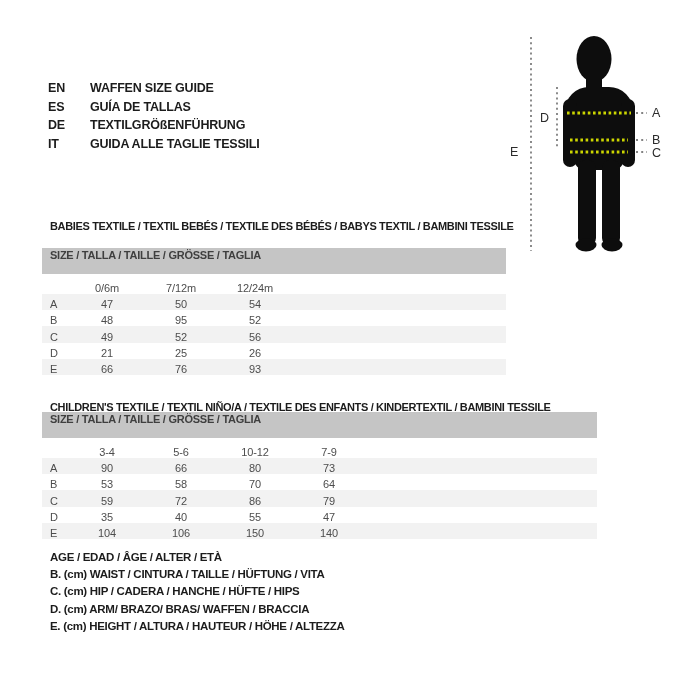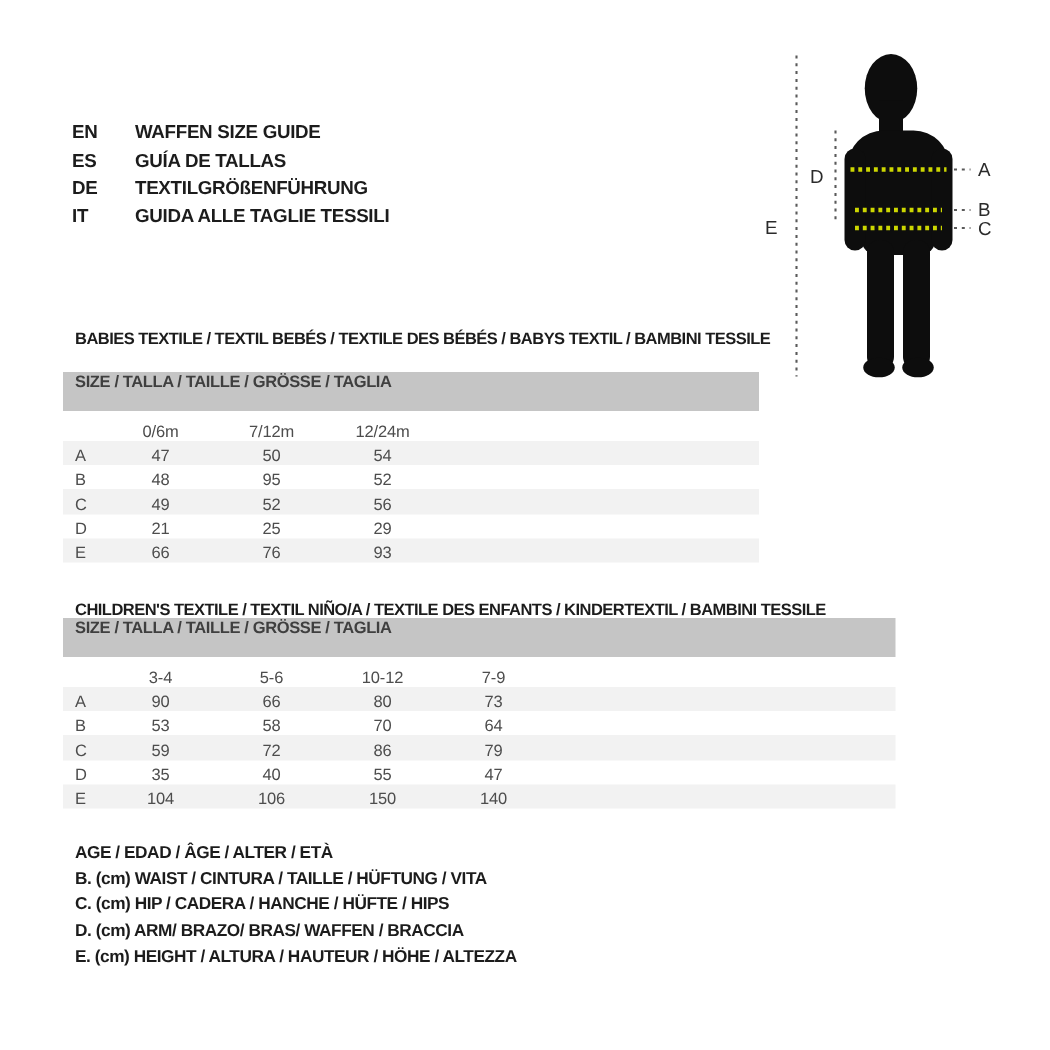--- a/index.html
+++ b/index.html
@@ -22,21 +22,21 @@
   .children-table{top:412px;width:555px;}
   .tbar{height:26px;line-height:15px;background:#c5c5c5;color:#3f3f3f;font-size:11px;font-weight:bold;
         padding-left:8px;letter-spacing:-0.25px;box-sizing:border-box;white-space:nowrap;}
   .trow{display:flex;align-items:flex-end;}
   .tsub{height:20px;}
   .tdata{height:16.2px;}
   .stripe{background:#f2f2f2;}
   .tlabel{width:20px;padding-left:8px;font-size:11px;color:#4d4d4d;flex:none;}
   .tcell{width:74px;text-align:center;font-size:11px;color:#4d4d4d;flex:none;letter-spacing:-0.1px;}
   
-  .legend{position:absolute;left:50px;top:563px;}
+  .legend{position:absolute;left:50px;top:551px;}
   .legend-line{height:17.2px;font-size:11.5px;font-weight:bold;color:#1c1c1c;letter-spacing:-0.3px;white-space:nowrap;}
   
   .figure{position:absolute;left:500px;top:15px;width:200px;height:245px;}
   .figure svg{display:block;}
   .fig-label{font-size:12.5px;fill:#2b2b2b;font-family:"Liberation Sans","DejaVu Sans",sans-serif;}
 </style>
 </head>
 <body>
 
 <div class="canvas">
@@ -121,21 +121,21 @@
       <div class="trow tdata stripe">
         <span class="tlabel">C</span>
         <span class="tcell">49</span>
         <span class="tcell">52</span>
         <span class="tcell">56</span>
       </div>
       <div class="trow tdata">
         <span class="tlabel">D</span>
         <span class="tcell">21</span>
         <span class="tcell">25</span>
-        <span class="tcell">29</span>
+        <span class="tcell">26</span>
       </div>
       <div class="trow tdata stripe">
         <span class="tlabel">E</span>
         <span class="tcell">66</span>
         <span class="tcell">76</span>
         <span class="tcell">93</span>
       </div>
     </div>
 
   <div class="section-title children-title">CHILDREN'S TEXTILE / TEXTIL NIÑO/A / TEXTILE DES ENFANTS / KINDERTEXTIL / BAMBINI TESSILE</div>

